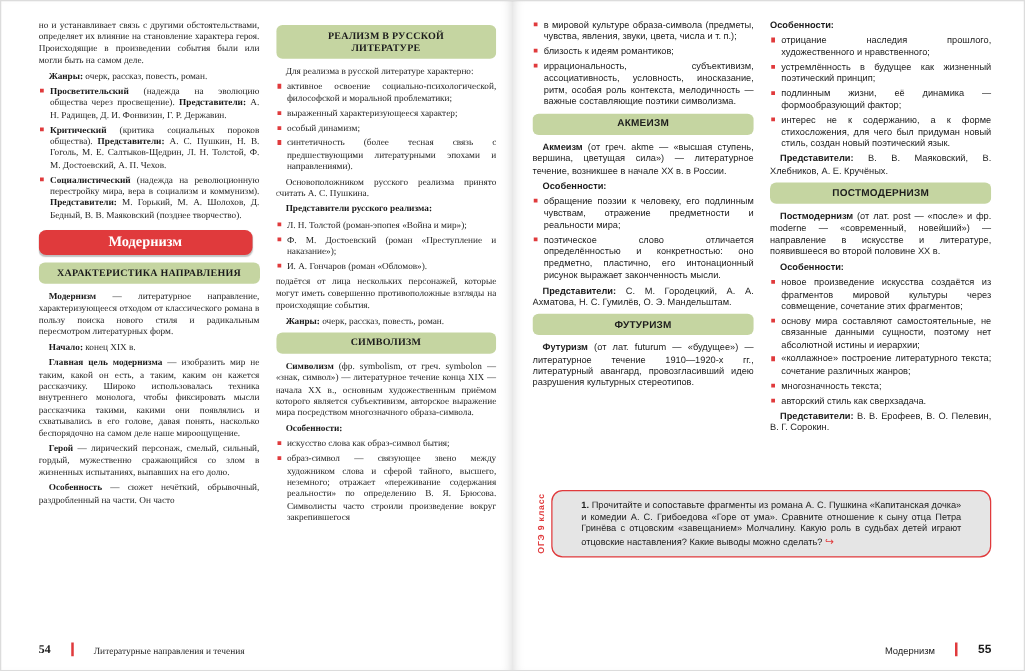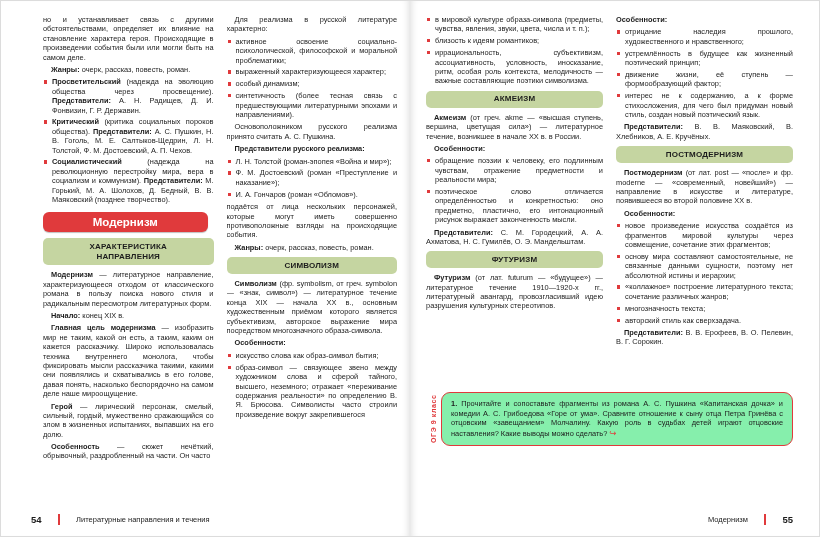--- a/index.html
+++ b/index.html
@@ -15,22 +15,23 @@
     background:#f4f4f4;
     position:relative;overflow:hidden;
   }
   .spread{
     position:absolute;inset:0;background:#ffffff;
     border:1px solid #dcdcdc;
     display:flex;
   }
   .page{width:410px;height:535px;position:relative;}
   .page-left{
-    padding:14px 13px 0 42px;
+    padding:14px 13px 0 30px;
     box-shadow:inset -7px 0 9px -7px rgba(0,0,0,.18);
+    font-family:Liberation Serif, serif;
   }
   .page-right{
     padding:14px 26px 0 16px;
     box-shadow:inset 7px 0 9px -7px rgba(0,0,0,.18);
   }
   .cols{display:flex;gap:13px;}
   .col{flex:1;min-width:0;overflow:hidden;}
   .page-left .cols{height:488px;}
   .page-right .cols{height:370px;}
 
@@ -78,30 +79,30 @@
     position:absolute;left:-14px;top:0;bottom:0;width:13px;
     display:flex;align-items:center;justify-content:center;
     writing-mode:vertical-rl;transform:rotate(180deg);
     color:var(--accent-red);
     font-size:7px;font-weight:bold;letter-spacing:.6px;
     white-space:nowrap;
   }
   .oge-box{
     border:1.5px solid var(--accent-red);
     border-radius:9px;
-    padding:6px 9px;
-    background:#86efac;
+    padding:6px 23px;
+    background:#e5e5e5;
   }
   .oge-task{font-size:7.4px;line-height:1.3;text-align:justify;}
   .oge-quote{font-size:7.4px;line-height:1.3;text-align:justify;font-style:italic;margin-top:3px;}
   .arrow{color:var(--accent-red);font-size:8.5px;font-style:normal;}
 
   .footer{
     position:absolute;bottom:11px;
-    display:flex;align-items:center;gap:16px;
+    display:flex;align-items:flex-end;gap:16px;
   }
   .footer-left-page{left:30px;}
   .footer-right-page{right:26px;}
   .pnum{font-weight:bold;font-size:9.5px;}
   .fbar{width:2.5px;height:11px;background:var(--accent-red);display:inline-block;}
   .flabel{font-size:7.5px;}
 </style>
 </head>
 <body>
 
@@ -136,20 +137,21 @@
 
             <p class="txt"><b>Главная цель модернизма</b> <span>— изобразить мир не таким, какой он есть, а таким, каким он кажется рассказчику. Широко использовалась техника внутреннего монолога, чтобы фиксировать мысли рассказчика такими, какими они появлялись и схватывались в его голове, давая понять, насколько беспорядочно на самом деле наше мироощущение.</span></p>
 
             <p class="txt"><b>Герой</b> <span>— лирический персонаж, смелый, сильный, гордый, мужественно сражающийся со злом в жизненных испытаниях, выпавших на его долю.</span></p>
 
             <p class="txt"><b>Особенность</b> <span>— сюжет нечёткий, обрывочный, раздробленный на части. Он часто</span></p>
           </div>
       </div>
 
       <div class="col">
+        <div class="ghead">РЕАЛИЗМ В РУССКОЙ ЛИТЕРАТУРЕ</div>
         <p class="txt">Для реализма в русской литературе характерно:</p>
 
         <ul class="blist">
 
             <li class="bitem"><span>активное освоение социально-психологической, философской и моральной проблематики;</span></li>
 
             <li class="bitem"><span>выраженный характеризующееся характер;</span></li>
 
             <li class="bitem"><span>особый динамизм;</span></li>
 
@@ -222,21 +224,21 @@
 
       <div class="col">
         <p class="txt lbl noindent">Особенности:</p>
 
         <ul class="blist">
 
             <li class="bitem"><span>отрицание наследия прошлого, художественного и нравственного;</span></li>
 
             <li class="bitem"><span>устремлённость в будущее как жизненный поэтический принцип;</span></li>
 
-            <li class="bitem"><span>движение жизни, её ступень — формообразующий фактор;</span></li>
+            <li class="bitem"><span>подлинным жизни, её динамика — формообразующий фактор;</span></li>
 
             <li class="bitem"><span>интерес не к содержанию, а к форме стихосложения, для чего был придуман новый стиль, создан новый поэтический язык.</span></li>
           </ul>
         <p class="txt"><b>Представители:</b> <span>В. В. Маяковский, В. Хлебников, А. Е. Кручёных.</span></p>
 
         <div class="ghead">ПОСТМОДЕРНИЗМ</div>
         <p class="txt"><b>Постмодернизм</b> <span>(от лат. post — «после» и фр. moderne — «современный, новейший») — направление в искусстве и литературе, появившееся во второй половине XX в.</span></p>
         <p class="txt lbl">Особенности:</p>
 
         <ul class="blist">

